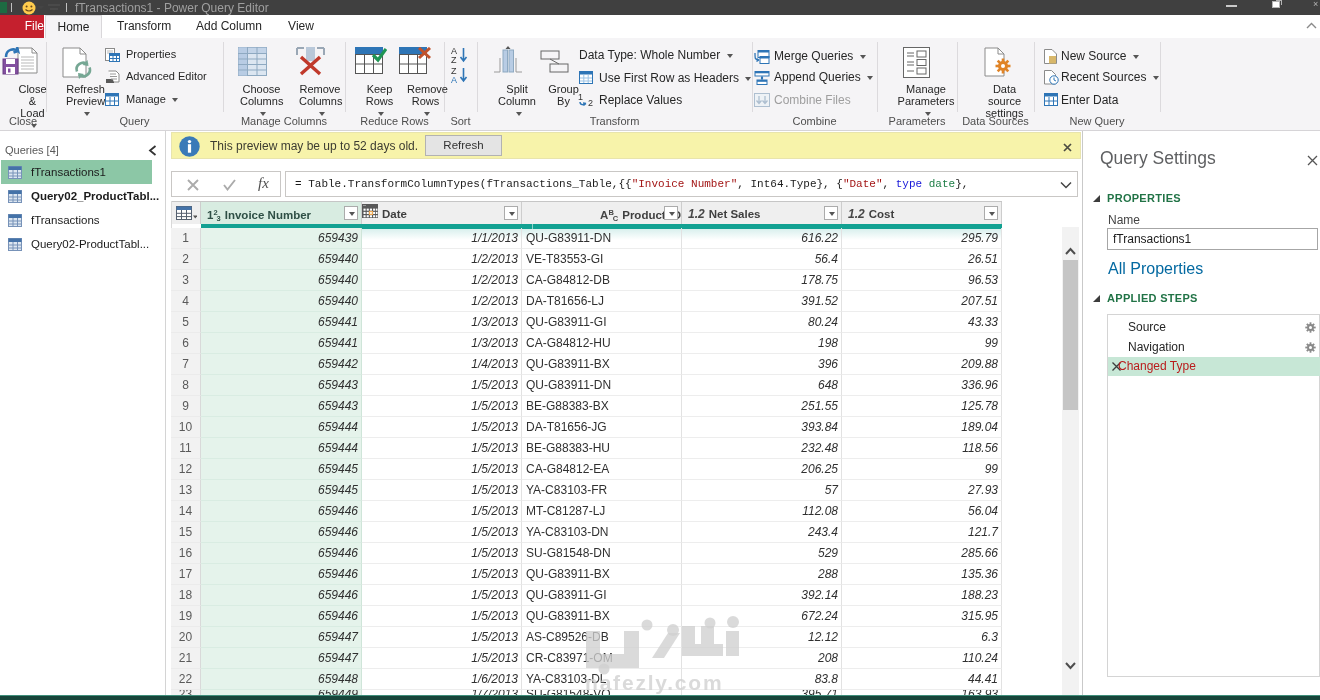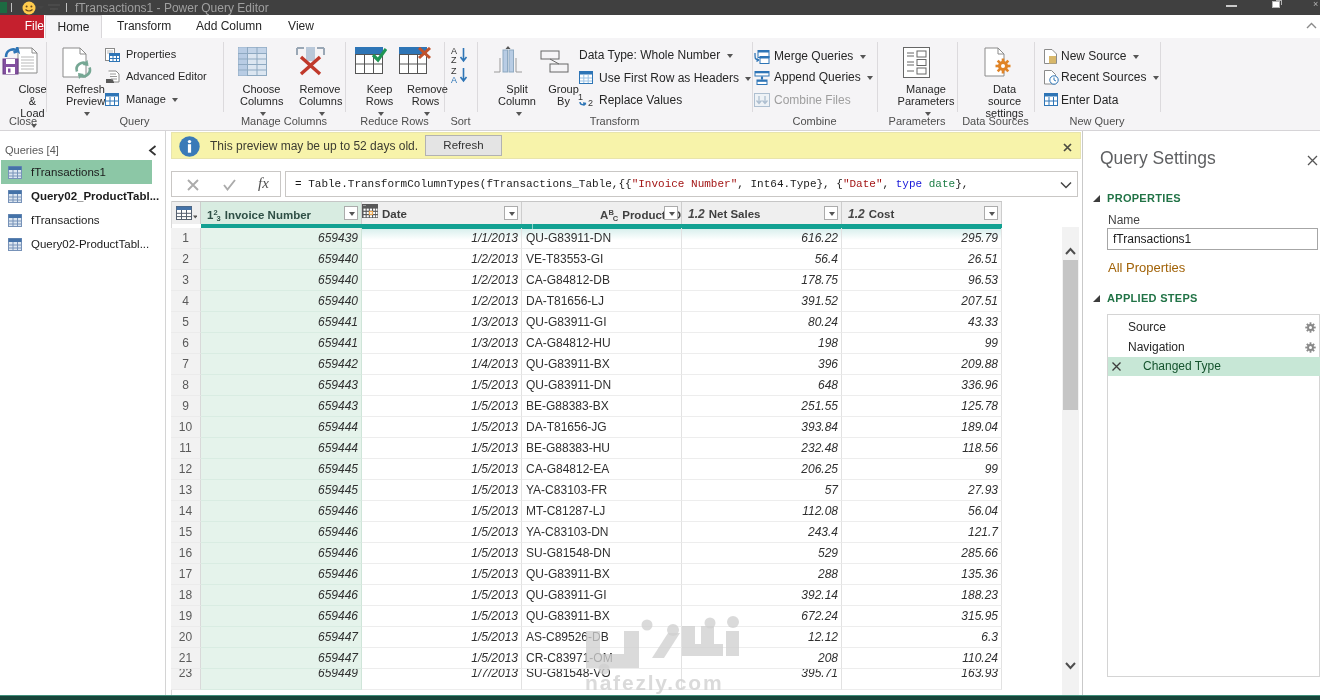--- a/index.html
+++ b/index.html
@@ -627,20 +627,28 @@
 </div>
 <div class="drow">
 <div class="c rn">21</div>
 <div class="c inv">659447</div>
 <div class="c dt">1/5/2013</div>
 <div class="c pr">CR-C83971-OM</div>
 <div class="c ns">208</div>
 <div class="c co">110.24</div>
 </div>
 <div class="drow">
+<div class="c rn">22</div>
+<div class="c inv">659448</div>
+<div class="c dt">1/6/2013</div>
+<div class="c pr">YA-C83103-DL</div>
+<div class="c ns">83.8</div>
+<div class="c co">44.41</div>
+</div>
+<div class="drow">
 <div class="c rn">23</div>
 <div class="c inv">659449</div>
 <div class="c dt">1/7/2013</div>
 <div class="c pr">SU-G81548-VO</div>
 <div class="c ns">395.71</div>
 <div class="c co">163.93</div>
 </div>
 </div>
 </div>
 
@@ -659,21 +667,21 @@
   <svg class="abs" style="left:224px;top:24px;" width="11" height="11" viewBox="0 0 11 11">
         <path d="M1 1 L10 10 M10 1 L1 10" stroke="#555" stroke-width="1.3"></path>
       </svg>
 
   <svg class="abs" style="left:10px;top:64px;" width="7" height="7" viewBox="0 0 7 7">
         <path d="M7 0 L7 7 L0 7 Z" fill="#3c3c3c"></path>
       </svg>
   <div class="abs" style="left:24px;top:61px;font-size:11px;font-weight:bold;color:#217346;letter-spacing:0.3px;">PROPERTIES</div>
   <div class="abs" style="left:25px;top:82px;font-size:12px;color:#444;">Name</div>
   <div class="abs" style="left:24px;top:97px;width:211px;height:22px;background:#fff;border:1px solid #a6a6a6;font-size:12px;color:#1b1b1b;line-height:20px;padding-left:5px;">fTransactions1</div>
-  <div class="abs" style="left:25px;top:129px;font-size:13px;color:#a16207;">All Properties</div>
+  <div class="abs" style="left:25px;top:129px;font-size:16px;color:#0369a1;">All Properties</div>
 
   <svg class="abs" style="left:10px;top:164px;" width="7" height="7" viewBox="0 0 7 7">
         <path d="M7 0 L7 7 L0 7 Z" fill="#3c3c3c"></path>
       </svg>
   <div class="abs" style="left:24px;top:161px;font-size:11px;font-weight:bold;color:#217346;letter-spacing:0.3px;">APPLIED STEPS</div>
 
   <div class="abs" style="left:24px;top:183px;width:213px;height:363px;border:1px solid #d4d4d4;background:#fff;">
     <div class="abs" style="left:20px;top:5px;font-size:12px;color:#262626;">Source</div>
     <svg class="abs" style="left:197px;top:7px;" width="11" height="11" viewBox="0 0 11 11">
       <g fill="#8a8a8a">
@@ -697,21 +705,21 @@
               <line x1="1.8" y1="1.8" x2="9.2" y2="9.2"></line>
               <line x1="9.2" y1="1.8" x2="1.8" y2="9.2"></line>
             </g>
           </g>
       <circle cx="5.5" cy="5.5" r="1.5" fill="#fff"></circle>
     </svg>
     <div class="abs" style="left:0;top:42px;width:212px;height:19px;background:#c7e7d6;">
       <svg class="abs" style="left:4px;top:5px;" width="9" height="9" viewBox="0 0 9 9">
             <path d="M0.5 0.5 L8.5 8.5 M8.5 0.5 L0.5 8.5" stroke="#3c3c3c" stroke-width="1.3"></path>
           </svg>
-      <div class="abs" style="left:35px;top:2px;font-size:12px;color:#14532d;">Changed Type</div>
+      <div class="abs" style="left:10px;top:2px;font-size:12px;color:#b91c1c;">Changed Type</div>
     </div>
   </div>
 </div>
 
 <div class="abs" id="wmark" style="left:570px;top:585px;width:210px;height:115px;">
   <svg width="210" height="115" viewBox="0 0 210 115">
     <g fill="#cfcfcf" fill-opacity="0.78">
 
       <path d="M16 46 h14 v23 h24 v-23 h15 v37 h-53 z"></path>
       <circle cx="34" cy="84" r="5.5"></circle>

